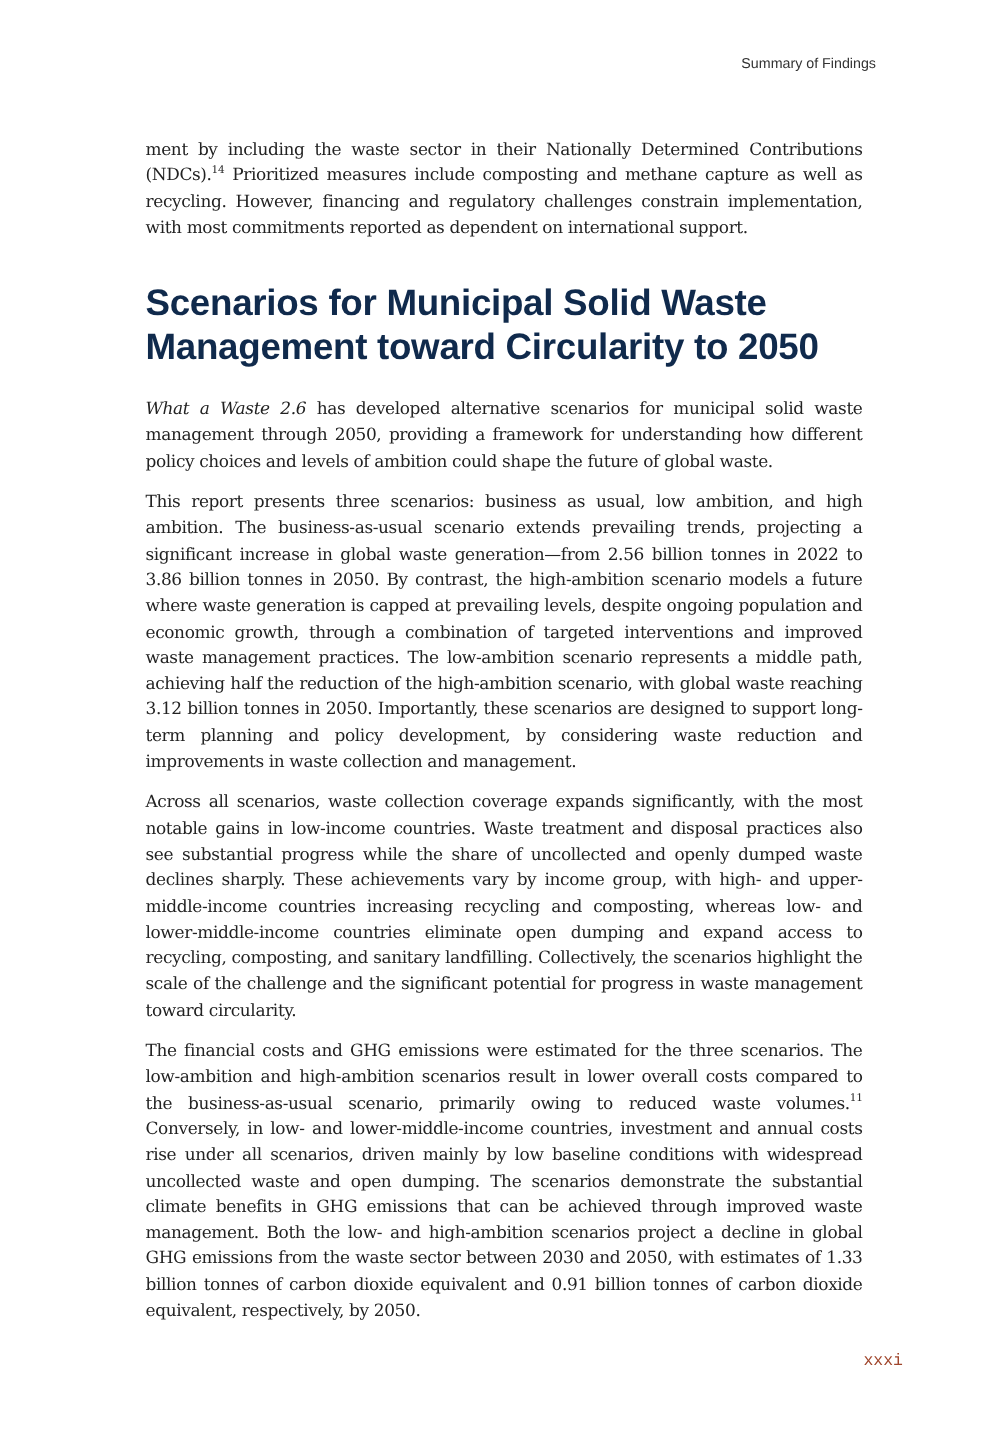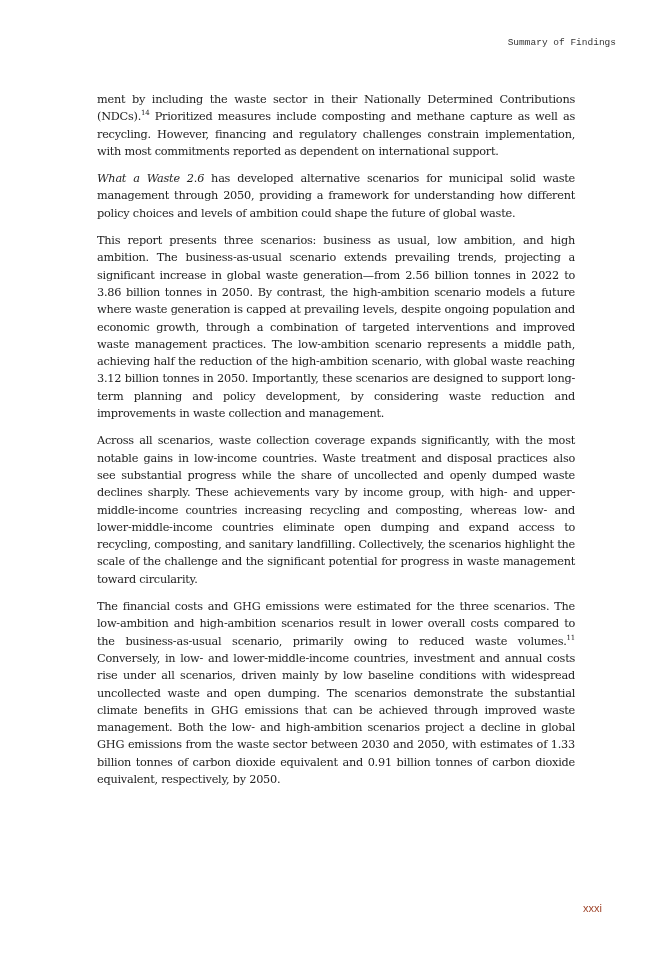--- a/index.html
+++ b/index.html
@@ -1,46 +1,47 @@
 <!DOCTYPE html>
 <html><head>
 <meta charset="utf-8">
 <style>
   html, body { margin: 0; padding: 0; background: #ffffff; }
   body { width: 672px; height: 960px; position: relative; overflow: hidden; }
   .running-header {
-    position: absolute; top: 37px; right: 56px;
-    font-family: Liberation Mono, monospace; font-size: 9.5px; color: #333333; text-align: right;
+    position: absolute; top: 37px; right: 88px;
+    font-family: Liberation Sans, sans-serif; font-size: 9.5px; color: #333333; text-align: right;
   }
   .content { position: absolute; left: 97px; width: 478px; top: 91px; }
   .para {
     font-family: "DejaVu Serif", serif; font-size: 11.3px; line-height: 17.3px;
     color: #222222; text-align: justify; margin: 0 0 10px 0;
     letter-spacing: -0.25px; word-spacing: 0px; hyphens: manual;
   }
   .para em { font-style: italic; }
   sup { font-size: 7px; line-height: 0; vertical-align: super; }
   .heading {
     font-family: "Liberation Sans", sans-serif; font-weight: bold;
     font-size: 24.5px; line-height: 29px; color: #102a4c;
     margin: 28px 0 18px 0; letter-spacing: -0.2px;
   }
   .page-number {
     position: absolute; top: 902px; right: 70px;
-    font-family: Liberation Sans, sans-serif; font-size: 11px; color: #a0462c;
+    font-family: Liberation Mono, monospace; font-size: 11px; color: #a0462c;
   }
 </style>
 </head>
 <body>
 
 <div class="running-header">Summary of Findings</div>
 
 <div class="content">
   <p class="para"><span>ment by including the waste sector in their Nationally Determined Contributions (NDCs).</span><sup>14</sup><span> Prioritized measures include composting and methane capture as well as recycling. However, financing and regulatory challenges constrain implementation, with most commitments reported as dependent on international support.</span></p>
 
+  <h2 class="heading">Scenarios for Municipal Solid Waste Management toward Circularity to 2050</h2>
 
   <p class="para"><em>What a Waste 2.6</em><span> has developed alternative scenarios for municipal solid waste management through 2050, providing a framework for understanding how different policy choices and levels of ambition could shape the future of global waste.</span></p>
 
   <p class="para">This report presents three scenarios: business as usual, low ambition, and high ambition. The business-as-usual scenario extends prevailing trends, projecting a significant increase in global waste generation—from 2.56 billion tonnes in 2022 to 3.86 billion tonnes in 2050. By contrast, the high-ambition scenario models a future where waste generation is capped at prevailing levels, despite ongoing popu­lation and economic growth, through a combination of targeted interventions and improved waste management practices. The low-ambition scenario represents a middle path, achieving half the reduction of the high-ambition scenario, with global waste reaching 3.12 billion tonnes in 2050. Importantly, these scenarios are designed to support long-term planning and policy development, by considering waste reduc­tion and improvements in waste collection and management.</p>
 
   <p class="para">Across all scenarios, waste collection coverage expands significantly, with the most notable gains in low-income countries. Waste treatment and disposal practices also see substantial progress while the share of uncollected and openly dumped waste declines sharply. These achievements vary by income group, with high- and upper-middle-income countries increasing recycling and composting, whereas low- and lower-middle-income countries eliminate open dumping and expand access to recycling, composting, and sanitary landfilling. Collectively, the scenarios highlight the scale of the challenge and the significant potential for progress in waste manage­ment toward circularity.</p>
 
   <p class="para"><span>The financial costs and GHG emissions were estimated for the three scenarios. The low-ambition and high-ambition scenarios result in lower overall costs compared to the business-as-usual scenario, primarily owing to reduced waste volumes.</span><sup>11</sup><span> Conversely, in low- and lower-middle-income countries, investment and annual costs rise under all scenarios, driven mainly by low baseline conditions with widespread uncollected waste and open dumping. The scenarios demonstrate the substantial climate benefits in GHG emissions that can be achieved through improved waste management. Both the low- and high-ambition scenarios project a decline in global GHG emissions from the waste sector between 2030 and 2050, with estimates of 1.33 billion tonnes of carbon dioxide equivalent and 0.91 billion tonnes of carbon dioxide equivalent, respectively, by 2050.</span></p>
 </div>
 

